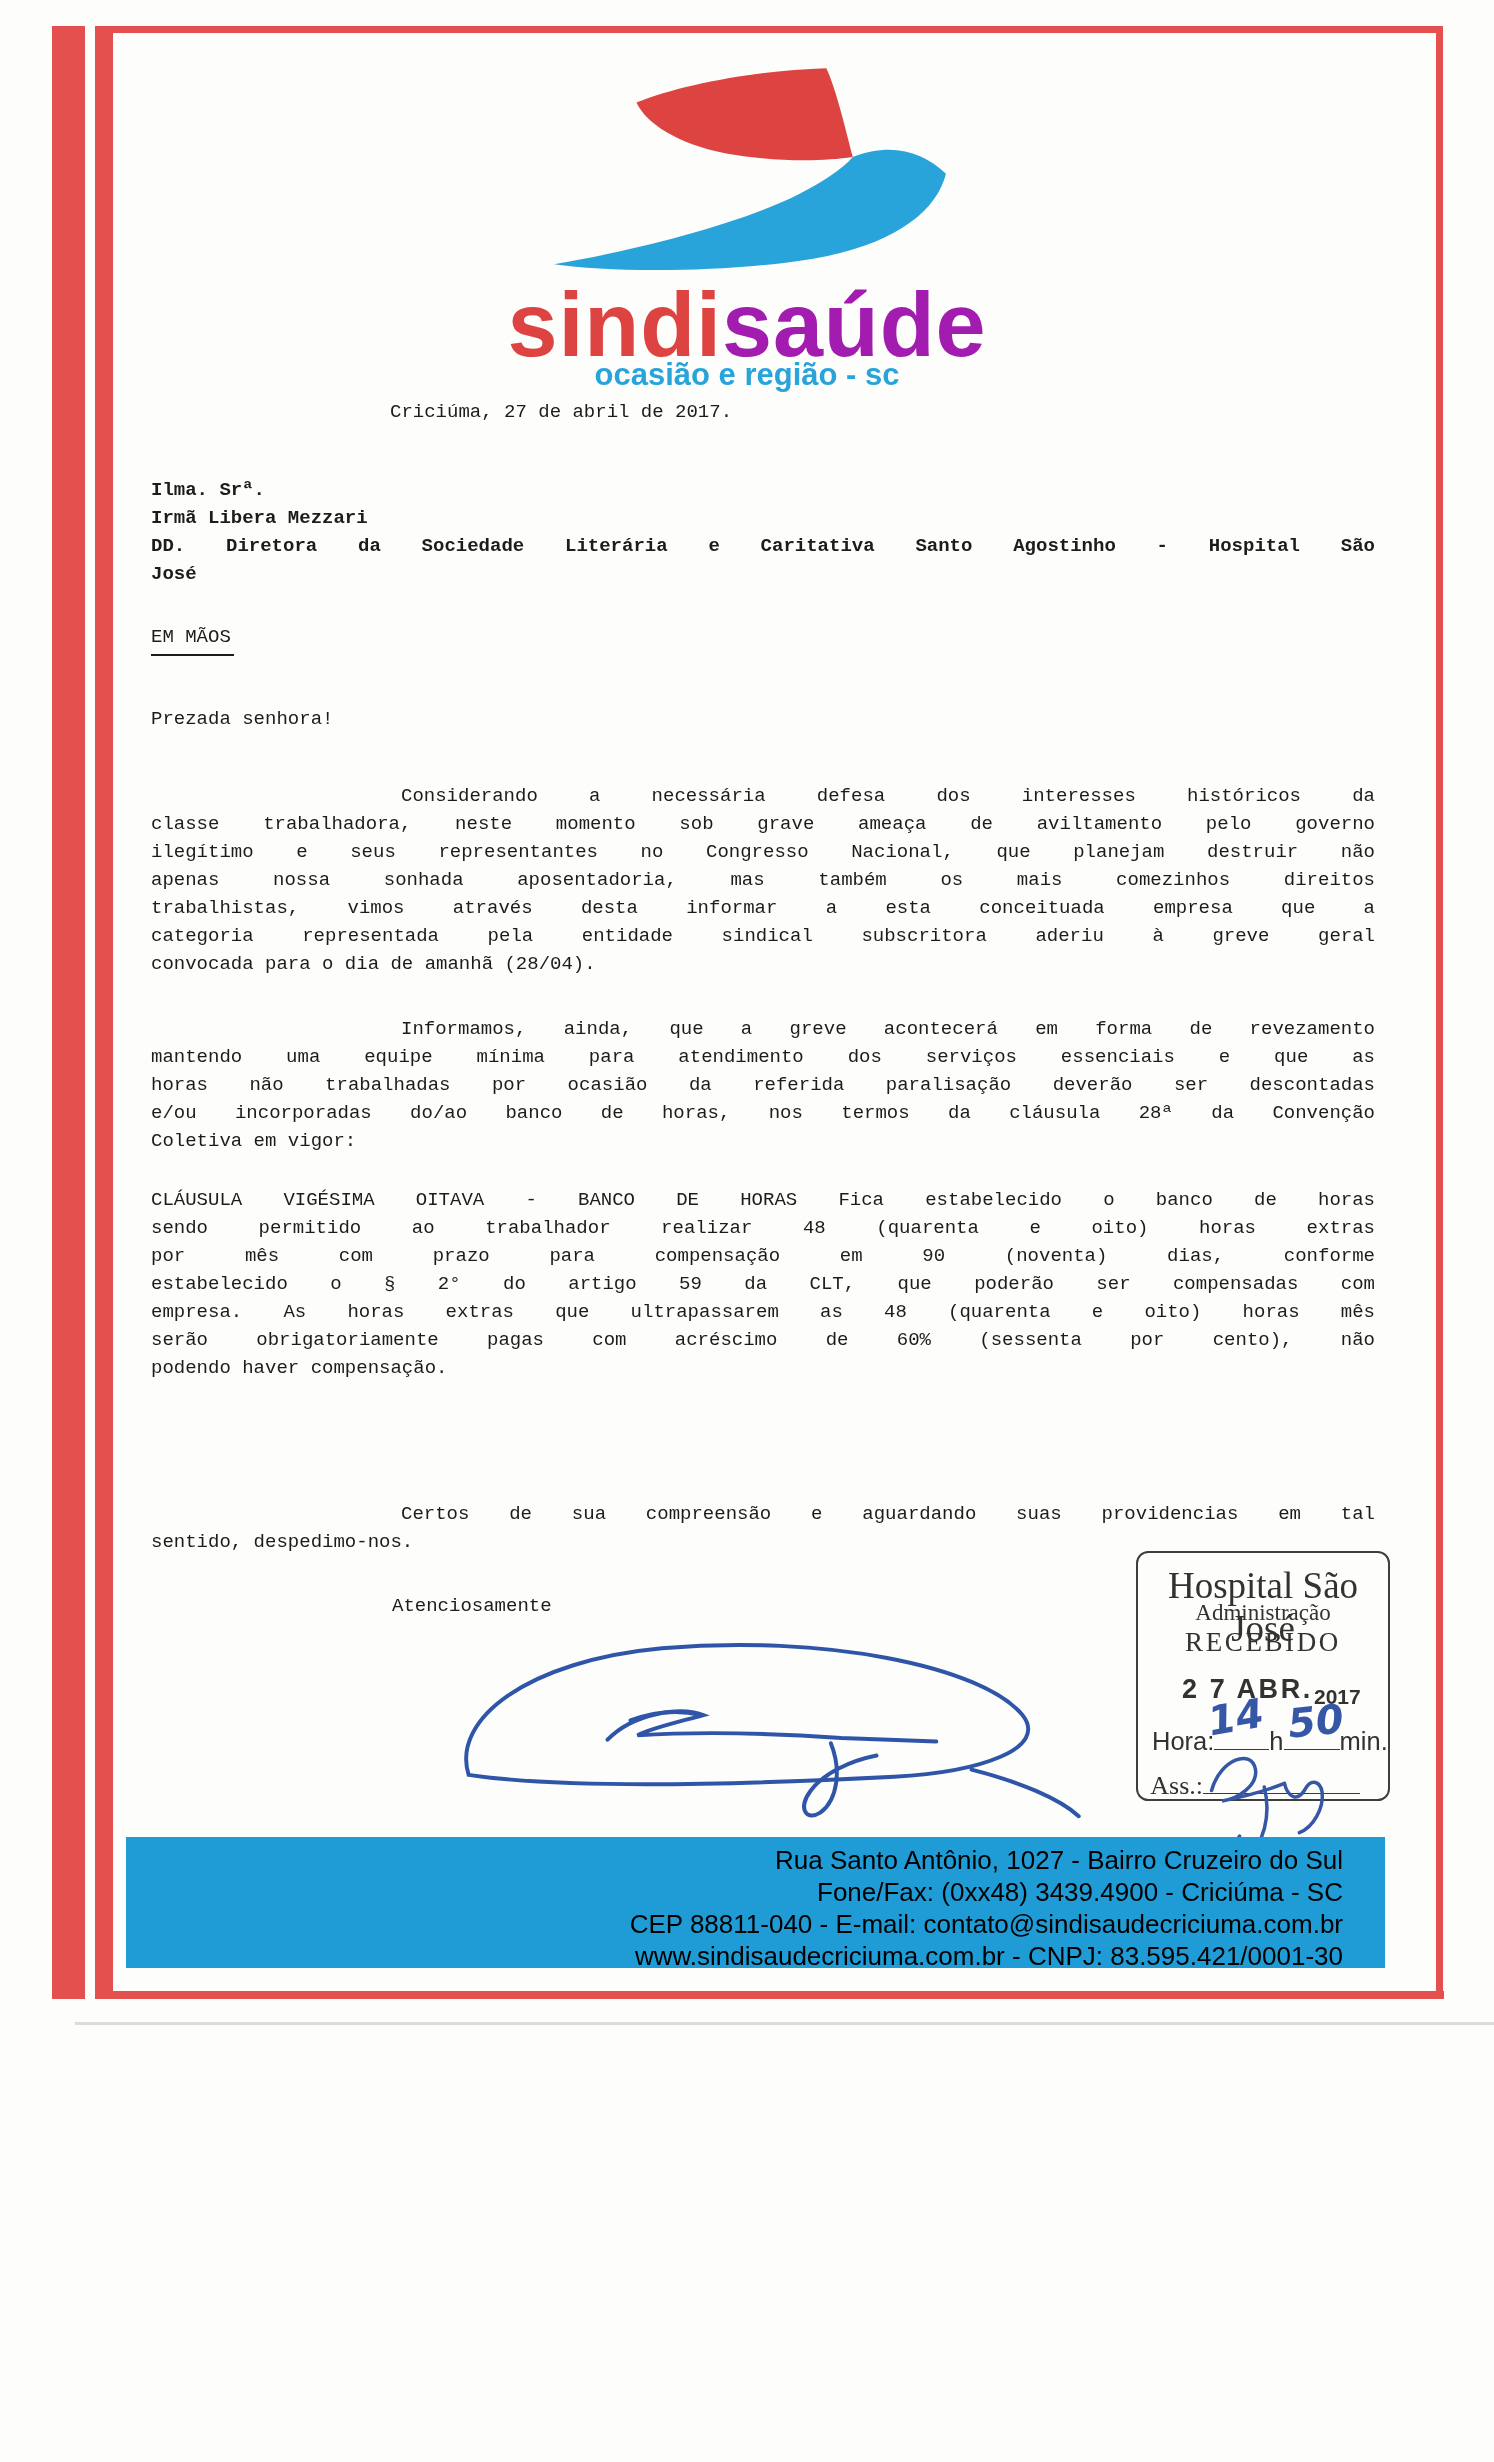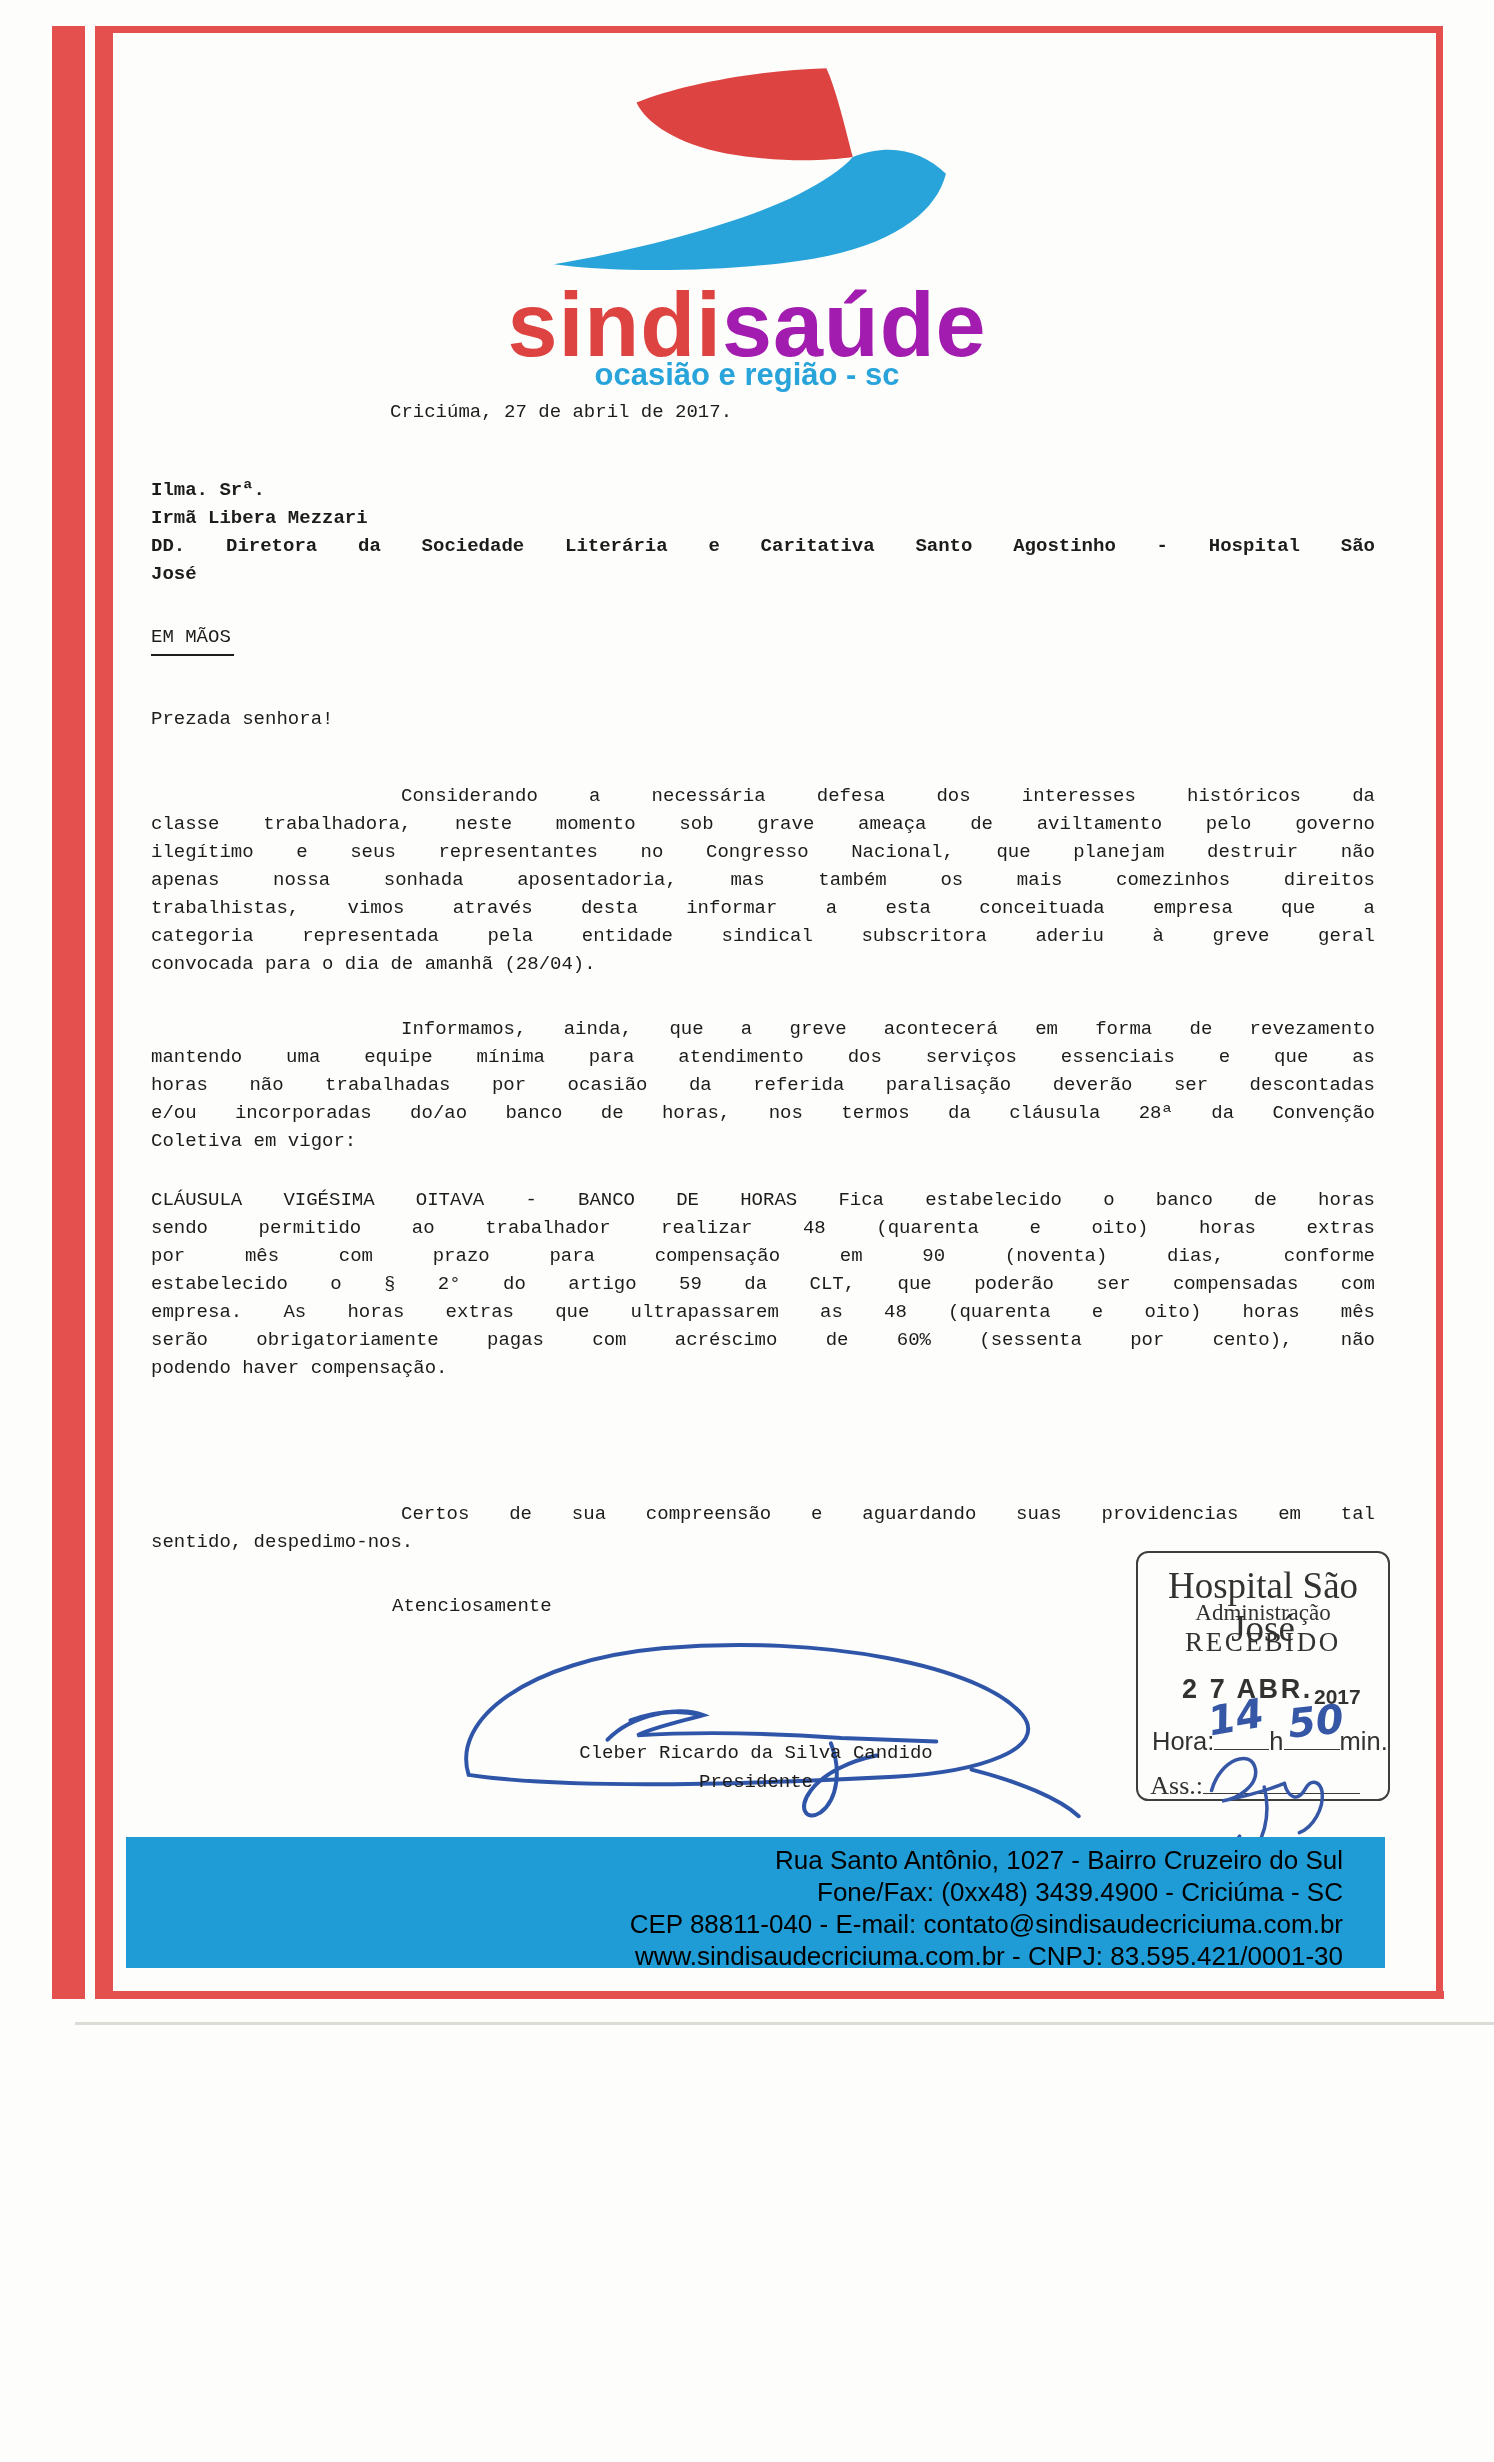--- a/index.html
+++ b/index.html
@@ -144,24 +144,20 @@
 
   <div class="abs mono closing">Atenciosamente</div>
 
   <svg class="abs sig-svg" viewBox="0 0 745 215" fill="none" stroke="#2f55a8" stroke-width="4.5" stroke-linecap="round">
     <path d="M28,158 C8,95 95,28 248,14 C430,-2 612,34 658,90 C688,128 610,155 512,160 C360,168 150,176 28,158 Z"></path>
     <path d="M600,152 C655,166 700,185 722,205"></path>
     <path d="M186,118 C215,88 268,80 295,90 C262,99 232,106 220,113 C300,108 380,111 452,116 L560,120"></path>
     <path d="M212,96 C240,86 268,84 292,90"></path>
     <path d="M440,122 C452,152 448,186 428,201 C412,211 402,196 417,176 C432,156 462,142 492,136"></path>
   </svg>
-  <div class="abs mono signer">
-    <div>Cleber Ricardo da Silva Candido</div>
-    <div>Presidente</div>
-  </div>
 
   <div class="abs stamp">
     <div class="abs st-l1">Hospital São José</div>
     <div class="abs st-l2">Administração</div>
     <div class="abs st-l3">RECEBIDO</div>
     <div class="abs st-day">2 7 ABR.</div>
     <div class="abs st-year">2017</div>
     <div class="abs st-hora">
       <span>Hora:</span><span class="blank bl-h"></span><span>h</span><span class="blank bl-m"></span><span>min.</span>
     </div>

